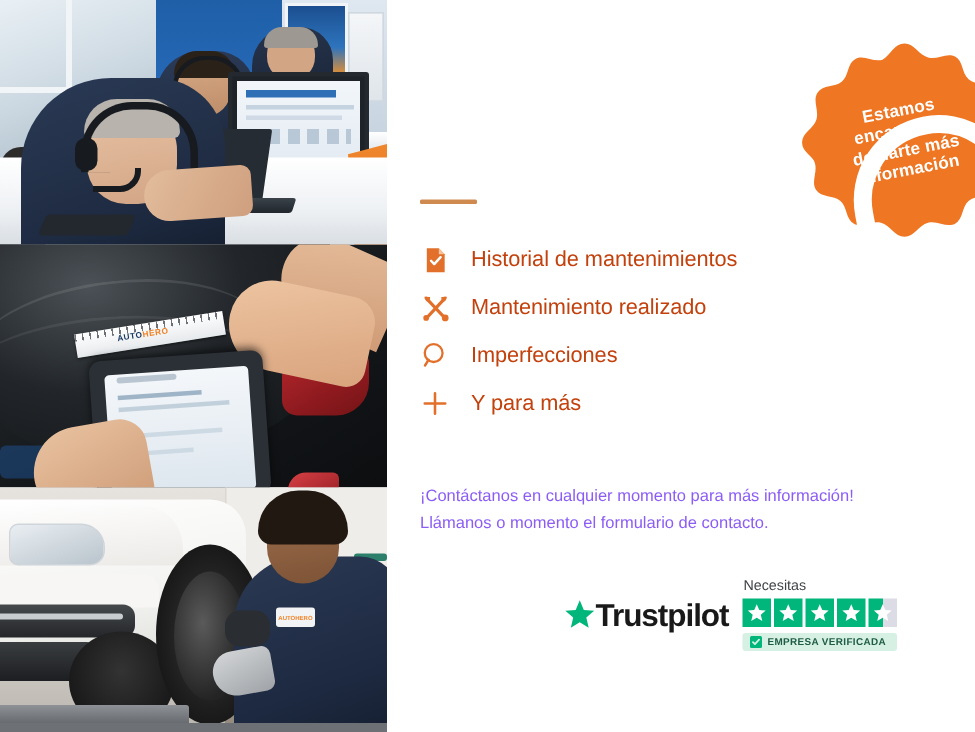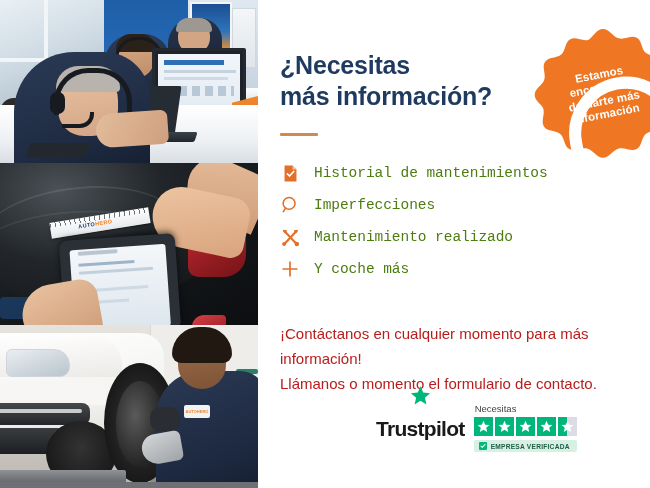--- a/index.html
+++ b/index.html
@@ -344,46 +344,45 @@
     gap:14px;
   }
   .ficon{
     flex:0 0 20px;
     width:20px;height:22px;
     display:flex;align-items:center;justify-content:center;
     color:#e2702a;
   }
   .flabel{
     font-size:14.5px;
-    color:#4d7c0f;
+    color:#c2410c;
     letter-spacing:-.05px;
     white-space:nowrap;
-    font-family:Liberation Mono, monospace;
   }
 
   .contact{
     position:absolute;
     left:22px;top:322px;
     width:360px;
-    font-size:15px;
+    font-size:11px;
     line-height:1.65;
-    color:#b91c1c;
+    color:#8b5cf6;
   }
   .contact span{display:block;}
 
   
   .tp{
     position:absolute;
     left:118px;top:385px;
     width:250px;
     display:flex;
     align-items:flex-end;
     gap:9px;
   }
-  .tp-logo{display:flex;align-items:center;gap:11px;padding-bottom:11px;flex-direction:column;}
+  .tp-logo{display:flex;align-items:flex-start;gap:0;padding-bottom:11px;}
   .tp-star{width:21px;height:21px;}
   .tp-word{
     font-size:21px;font-weight:bold;color:#191919;
     letter-spacing:-.7px;font-family:"Liberation Sans",sans-serif;
   }
   .tp-right{display:flex;flex-direction:column;align-items:flex-start;}
   .tp-excel{
     font-size:9.5px;color:#3f4347;margin-bottom:3px;padding-left:1px;
   }
   .tp-stars{display:flex;gap:2px;}
@@ -540,73 +539,69 @@
         </svg>
         <div class="badge-text">
           <div>Estamos</div>
           <div>encantados</div>
           <div>de darte más</div>
           <div>información</div>
         </div>
       </div>
     </div>
 
-    <h1 class="heading">
-      <span>¿Necesitas</span><br>
-      <span>más información?</span>
-    </h1>
     <div class="rule"></div>
 
     <ul class="features">
 
       <li>
         <span class="ficon">
           <svg viewBox="0 0 20 22" width="17" height="19">
             <path d="M3 1.6h9.4L17 6.2V20.4H3z" fill="#e2702a"></path>
             <path d="M12.4 1.6 17 6.2h-4.6z" fill="#f6c39a"></path>
             <path d="M6.3 11.4l2.5 2.6 5-5.4" fill="none" stroke="#ffffff" stroke-width="1.9" stroke-linecap="round" stroke-linejoin="round"></path>
           </svg>
         </span>
         <span class="flabel">Historial de mantenimientos</span>
-      </li>
-
-      <li>
-        <span class="ficon">
-          <svg viewBox="0 0 20 20" width="18" height="18">
-            <circle cx="9" cy="8.2" r="6.6" fill="none" stroke="#e2702a" stroke-width="1.7"></circle>
-            <path d="M5.2 13.2 L2.6 17.4" stroke="#e2702a" stroke-width="1.8" stroke-linecap="round" fill="none"></path>
-          </svg>
-        </span>
-        <span class="flabel">Imperfecciones</span>
       </li>
 
       <li>
         <span class="ficon">
           <svg viewBox="0 0 22 22" width="19" height="19">
             <g stroke="#e2702a" stroke-width="2.4" stroke-linecap="round" fill="none">
               <path d="M3.6 3.2 L17.8 18.2"></path>
               <path d="M18.2 3.2 L4.2 18.2"></path>
             </g>
             <path d="M2.2 2.2 L6.6 2.4 L6.4 6.6 L3.6 5.4z" fill="#e2702a"></path>
             <path d="M19.6 2.2 L15.3 2.4 L15.5 6.6 L18.3 5.4z" fill="#e2702a"></path>
             <circle cx="18.3" cy="18.5" r="2.6" fill="#e2702a"></circle>
             <circle cx="3.6" cy="18.5" r="2.2" fill="#e2702a"></circle>
           </svg>
         </span>
         <span class="flabel">Mantenimiento realizado</span>
       </li>
 
+      <li>
+        <span class="ficon">
+          <svg viewBox="0 0 20 20" width="18" height="18">
+            <circle cx="9" cy="8.2" r="6.6" fill="none" stroke="#e2702a" stroke-width="1.7"></circle>
+            <path d="M5.2 13.2 L2.6 17.4" stroke="#e2702a" stroke-width="1.8" stroke-linecap="round" fill="none"></path>
+          </svg>
+        </span>
+        <span class="flabel">Imperfecciones</span>
+      </li>
+
 
       <li>
         <span class="ficon">
           <svg viewBox="0 0 20 20" width="18" height="18">
             <path d="M10 2.4V17.6M2.4 10H17.6" stroke="#e2702a" stroke-width="1.9" stroke-linecap="round" fill="none"></path>
           </svg>
         </span>
-        <span class="flabel">Y coche más</span>
+        <span class="flabel">Y para más</span>
       </li>
     </ul>
 
     <div class="contact">
       <span>¡Contáctanos en cualquier momento para más información!</span>
       <span>Llámanos o momento el formulario de contacto.</span>
     </div>
 
     <div class="tp">
       <div class="tp-logo">

